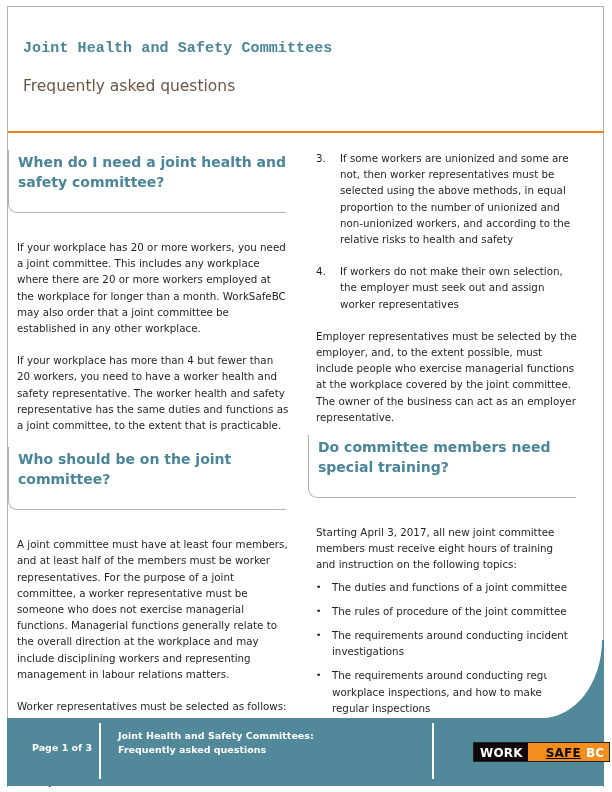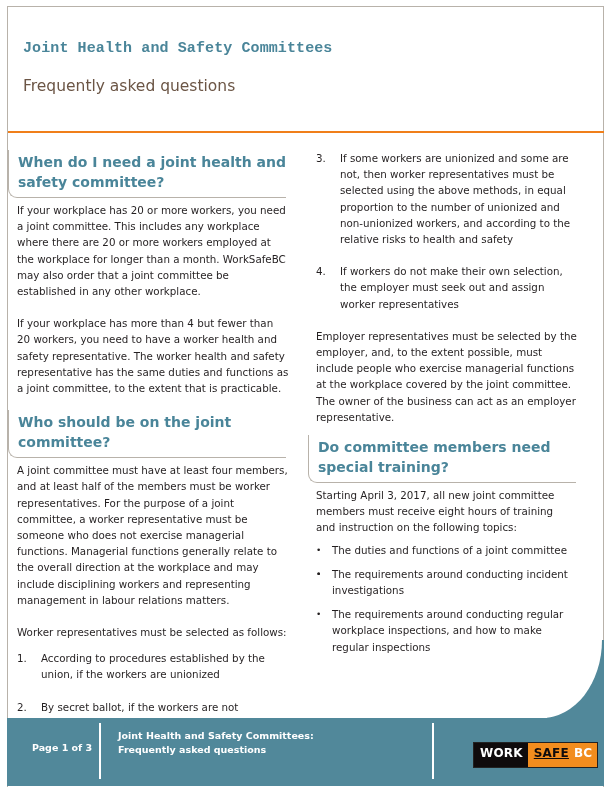--- a/index.html
+++ b/index.html
@@ -25,24 +25,24 @@
       position: absolute; left: 0; top: 125px; width: 100%; height: 2px; background: #f07f1a;
     }
 
     .col { position: absolute; font-size: 10.3px; line-height: 16.2px; color: #231f20; }
     .col-left { left: 17px; top: 150px; width: 272px; }
     .col-right { left: 302px; top: 150px; width: 275px; }
 
     .q-head {
       position: relative;
       font-weight: bold; color: #4a8599; font-size: 14px; line-height: 20px;
-      padding: 2px 0 5px 9px;
+      padding: 2px 0 20px 9px;
       border-left: 1px solid #b8b2aa; border-bottom: 1px solid #b8b2aa;
       border-bottom-left-radius: 9px;
-      margin-bottom: 4px;
+      margin-bottom: 26px;
     }
     .col-left .q-head { margin-left: -9px; width: 278px; }
     .col-right .q-head { margin-left: -2px; width: 268px; }
 
     p.body { margin-bottom: 16px; }
 
     .olist { list-style: none; }
     .olist li { position: relative; padding-left: 24px; margin-bottom: 16px; }
     .olist li .num { position: absolute; left: 0; top: 0; }
 
@@ -65,26 +65,26 @@
     .footer-page {
       position: absolute; left: 25px; top: 24px; color: #ffffff; font-weight: bold; font-size: 9.5px;
     }
     .footer-divider {
       position: absolute; top: 5px; width: 2px; height: 56px; background: #ffffff;
     }
     .footer-info {
       position: absolute; left: 111px; top: 11px; color: #ffffff; font-weight: bold; font-size: 9.5px; line-height: 14px;
     }
     .logo {
-      position: absolute; left: 466px; top: 24px; height: 26px; display: flex;
+      position: absolute; left: 466px; top: 24px; height: 20px; display: flex;
       font-family: "DejaVu Sans", sans-serif; font-weight: bold; font-size: 12px; letter-spacing: 0.2px;
       border: 1px solid #222;
     }
     .logo .work { background: #0f0b0c; color: #ffffff; padding: 3px 5px 0 6px; }
-    .logo .safe { background: #f28d1e; color: #0f0b0c; padding: 3px 3px 0 6px; text-decoration: underline; }
+    .logo .safe { background: #f28d1e; color: #0f0b0c; padding: 3px 3px 0 18px; text-decoration: underline; }
     .logo .bc { background: #f28d1e; color: #ffffff; padding: 3px 5px 0 2px; text-align: right; }
   </style>
 </head>
 <body>
 
 <div class="page"></div>
 
 <div class="title">Joint Health and Safety Committees</div>
 <div class="subtitle">Frequently asked questions</div>
 <div class="orange-rule" style="left:8px;width:596px;top:131px;"></div>
@@ -126,20 +126,21 @@
   <div class="q-head" style="margin-left:6px;">Do committee members need special training?</div>
   <p class="body" style="margin-left:14px;margin-bottom:6px;width:245px;">Starting April 3, 2017, all new joint committee members must receive eight hours of training and instruction on the following topics:</p>
 
   <ul class="ulist" style="margin-left:14px;">
     <li>
       <span class="bul">•</span>
       <span>The duties and functions of a joint committee</span>
     </li>
     <li>
       <span class="bul">•</span>
+      <span>The rules of procedure of the joint committee</span>
     </li>
     <li>
       <span class="bul">•</span>
       <span>The requirements around conducting incident investigations</span>
     </li>
     <li>
       <span class="bul">•</span>
       <span>The requirements around conducting regular workplace inspections, and how to make regular inspections</span>
     </li>
   </ul>

